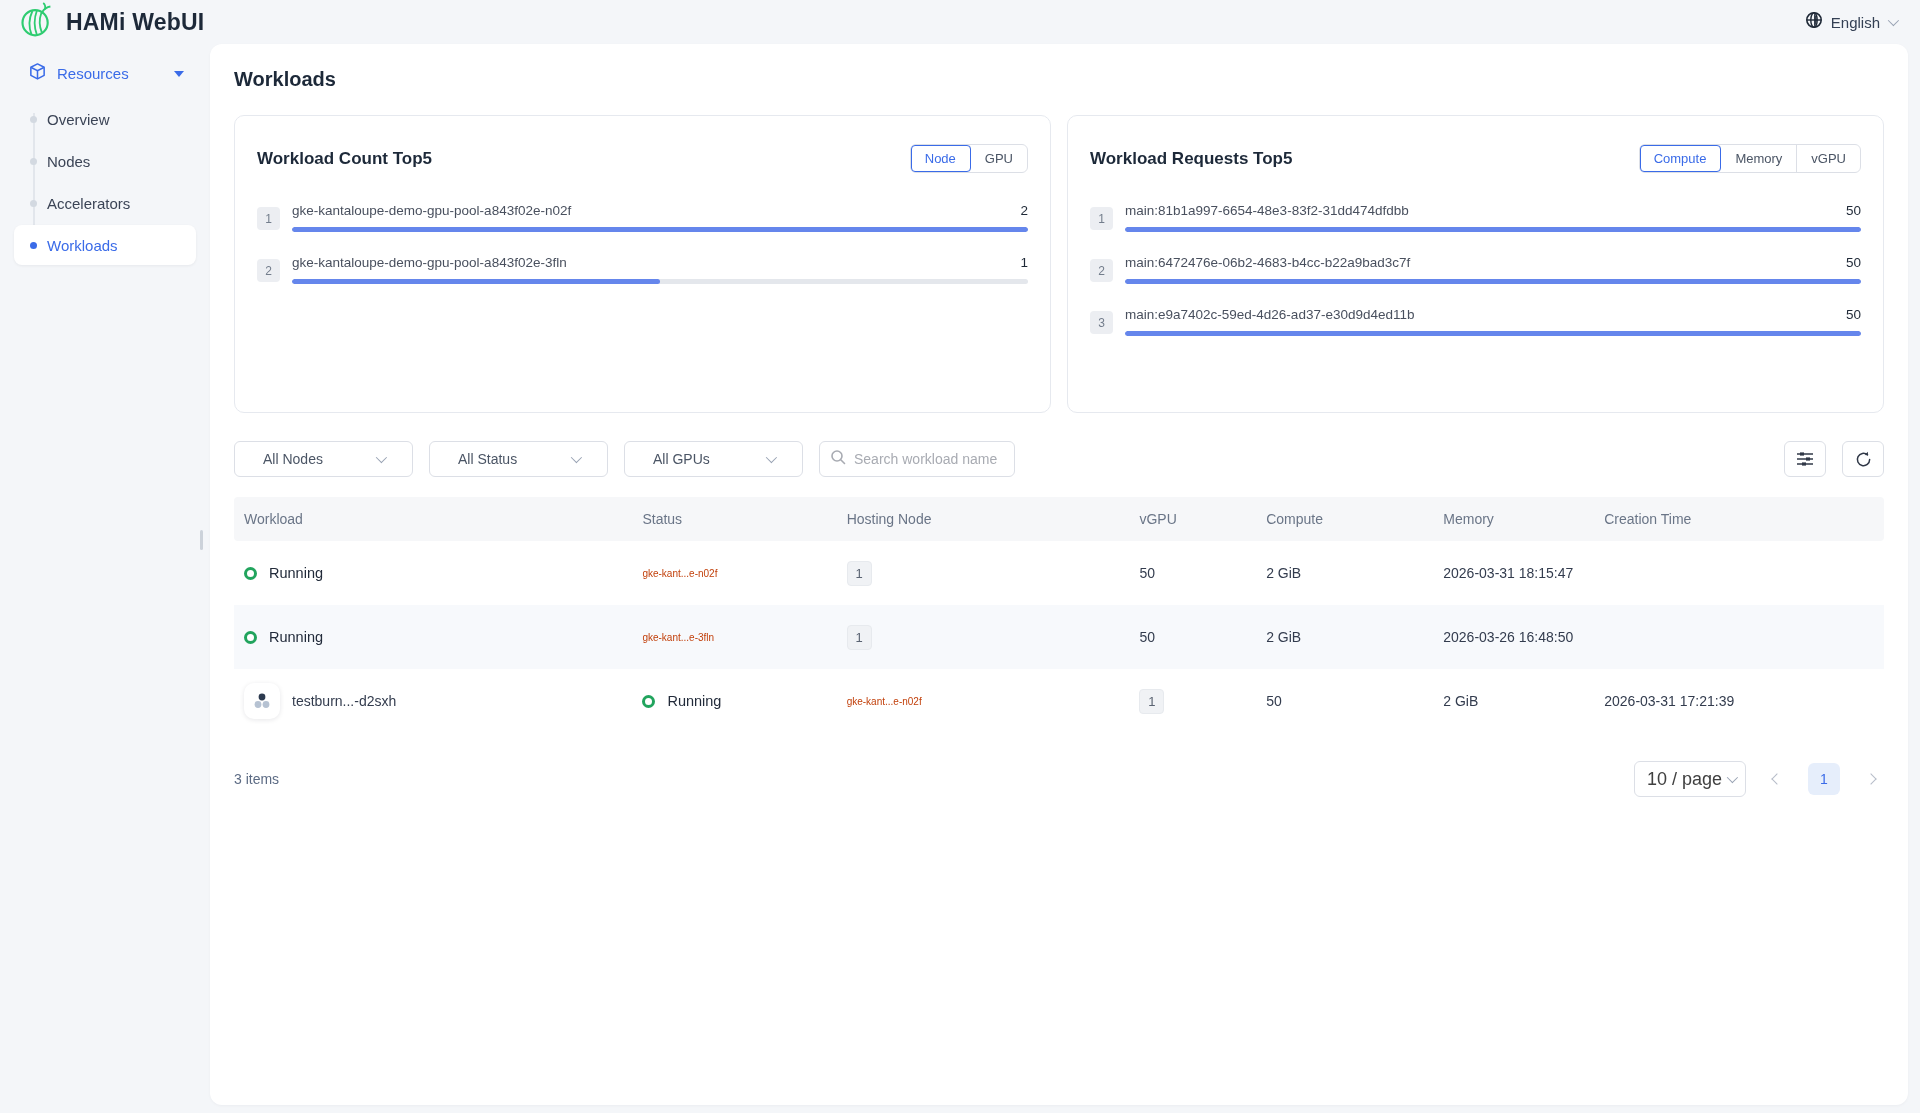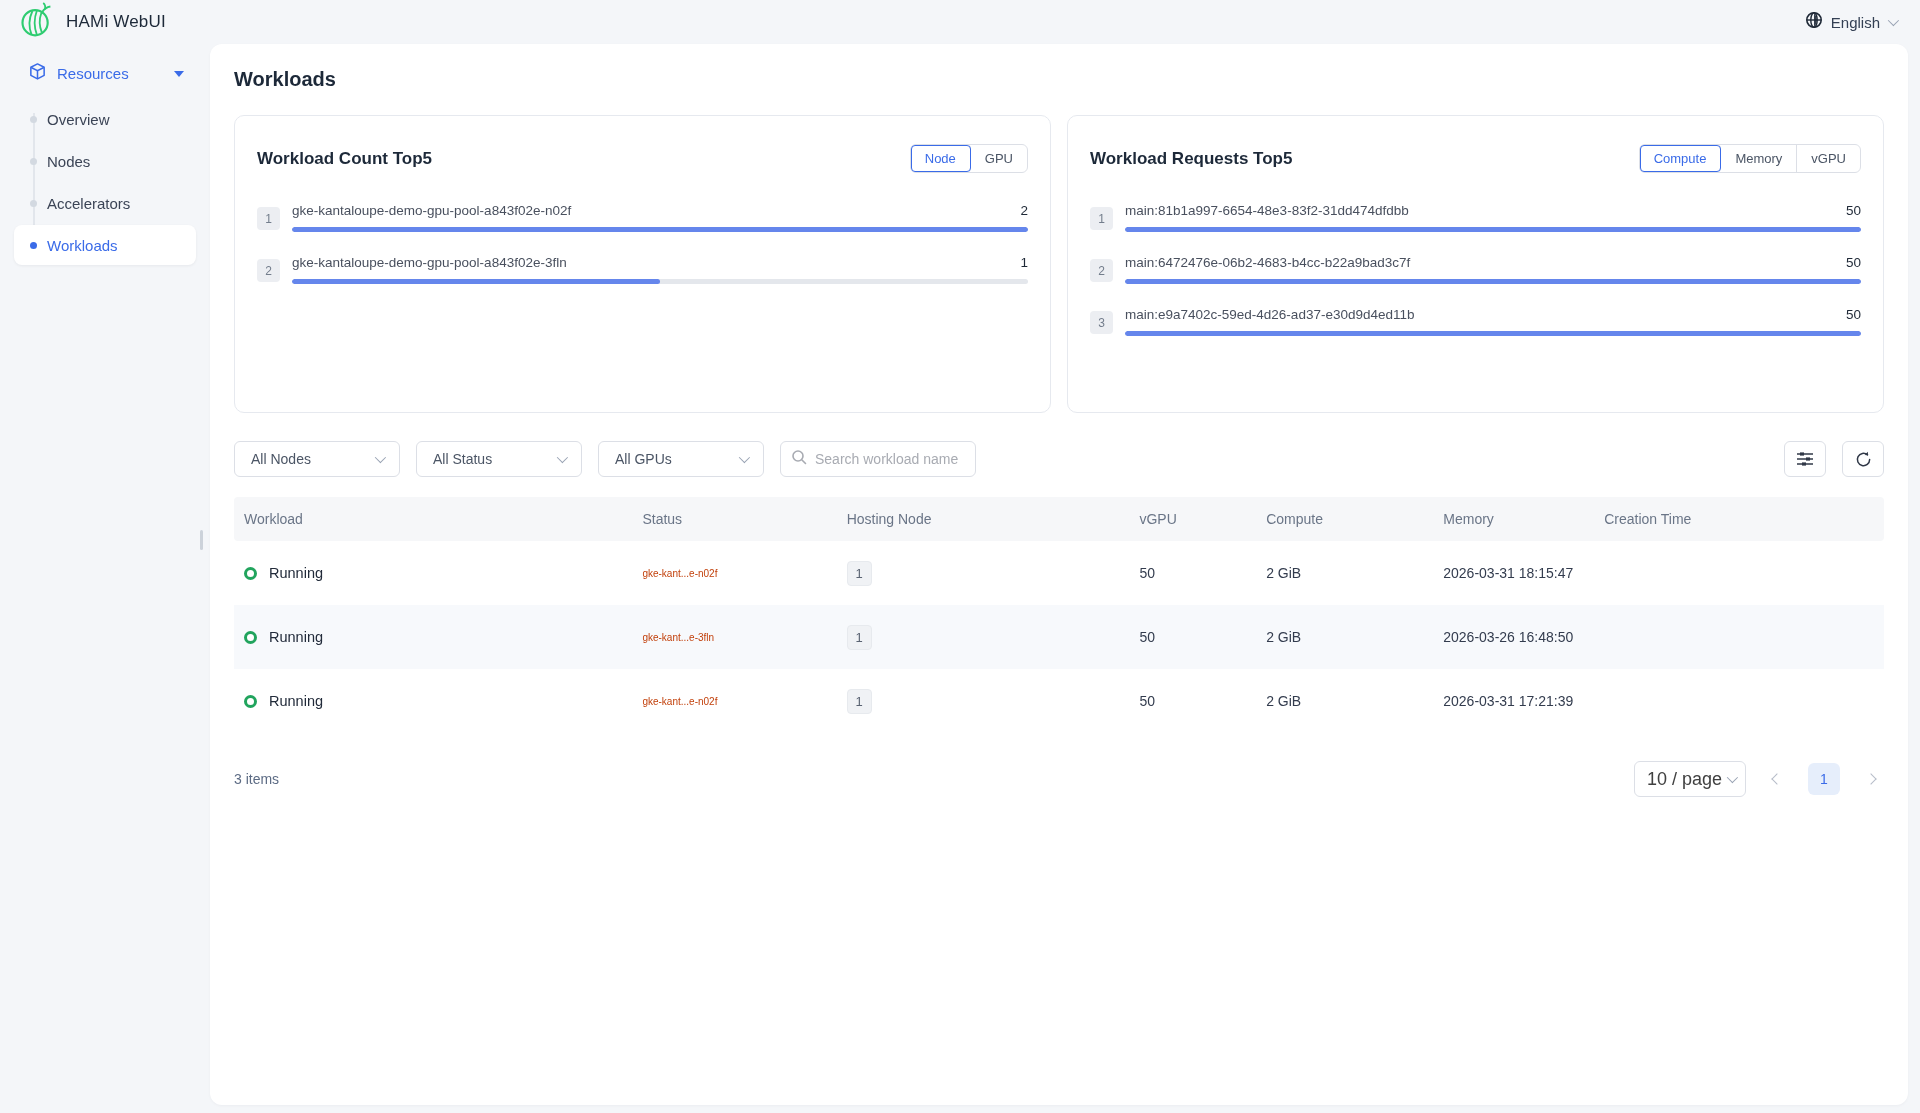--- a/index.html
+++ b/index.html
@@ -1,21 +1,21 @@
 <!DOCTYPE html>
 <html><head>
 <meta charset="utf-8">
 <style>
   * { margin:0; padding:0; box-sizing:border-box; }
   html,body { width:1920px; height:1113px; font-family:"Liberation Sans","DejaVu Sans",sans-serif; background:#f4f6f9; color:#1d2939; overflow:hidden; }
 
   
   .topbar { position:absolute; left:0; top:0; width:1920px; height:44px; display:flex; align-items:center; justify-content:space-between; padding:0 24px 0 18px; }
   .brand { display:flex; align-items:center; gap:12px; }
-  .brand-title { font-size:17px; font-weight:400; color:#1d2939; letter-spacing:.2px; }
+  .brand-title { font-size:23px; font-weight:700; color:#1d2939; letter-spacing:.2px; }
   .lang { display:flex; align-items:center; gap:8px; cursor:pointer; }
   .lang-label { font-size:15px; color:#344054; }
 
   .chev { display:inline-block; width:8px; height:8px; border-right:1.6px solid #98a2b3; border-bottom:1.6px solid #98a2b3; transform:rotate(45deg) translateY(-2px); }
 
   
   .sidebar { position:absolute; left:0; top:44px; width:210px; bottom:0; }
   .side-section { display:flex; align-items:center; gap:10px; padding:18px 20px 14px 28px; cursor:pointer; }
   .side-section-label { color:#3a6be8; font-size:15px; font-weight:500; flex:1; }
   .caret-down { width:0; height:0; border-left:5px solid transparent; border-right:5px solid transparent; border-top:6px solid #3a6be8; margin-right:6px; }
@@ -44,21 +44,21 @@
   .rank-badge { width:23px; height:23px; border-radius:4px; background:#eceef2; color:#737d8c; font-size:12px; display:flex; align-items:center; justify-content:center; margin-top:4px; flex:none; }
   .rank-body { flex:1; }
   .rank-line { display:flex; justify-content:space-between; align-items:baseline; margin-bottom:9px;gap:24px; }
   .rank-name { font-size:13.5px; color:#49505e; }
   .rank-value { font-size:13.5px; color:#1f2937; font-weight:500; }
   .bar-track { height:5px; border-radius:3px; background:#e4e7ec; overflow:hidden; }
   .bar-fill { height:100%; border-radius:3px; background:#6586ec; }
 
   
   .filters { display:flex; align-items:center; gap:16px; margin-bottom:20px; }
-  .select { width:166px; height:36px; border:1px solid #dcdfe6; border-radius:6px; background:#fff; display:flex; align-items:center; justify-content:space-between; padding:0 16px; cursor:pointer; }
+  .select { width:179px; height:36px; border:1px solid #dcdfe6; border-radius:6px; background:#fff; display:flex; align-items:center; justify-content:space-between; padding:0 28px; cursor:pointer; }
   .select-value { font-size:14px; color:#4b5565; }
   .search-box { width:196px; height:36px; border:1px solid #dcdfe6; border-radius:6px; background:#fff; display:flex; align-items:center; gap:8px; padding:0 10px; }
   .search-box input { border:none; outline:none; flex:1; font-size:14px; font-family:inherit; color:#344054; background:transparent; width:100%; }
   .search-box input::placeholder { color:#a8abb2; }
   .spacer { flex:1; }
   .icon-btn { width:42px; height:36px; border:1px solid #dcdfe6; border-radius:6px; background:#fff; display:flex; align-items:center; justify-content:center; cursor:pointer; }
 
   
   .table { width:100%; }
   .thead, .trow { display:grid; grid-template-columns:396fr 203fr 291fr 126fr 176fr 160fr 288fr; align-items:center; }
@@ -312,20 +312,30 @@
         <span class="td td-node">gke-kant...e-3fln</span>
         <span class="td">
             <span class="vgpu-badge">1</span>
           </span>
         <span class="td">50</span>
         <span class="td">2 GiB</span>
         <span class="td">2026-03-26 16:48:50</span>
       </div>
 
       <div class="trow">
+        <span class="td">
+          <span class="wl-icon">
+            <svg width="22" height="22" viewBox="0 0 22 22">
+                <circle cx="11" cy="7" r="3.4" fill="#2c3a4f"></circle>
+                <circle cx="7" cy="14.5" r="3.4" fill="#b6c2d2"></circle>
+                <circle cx="15" cy="14.5" r="3.4" fill="#b6c2d2"></circle>
+              </svg>
+          </span>
+          <span>testburn...-d2sxh</span>
+        </span>
         <span class="td td-status">
             <span class="status-ring"></span>
             <span>Running</span>
           </span>
         <span class="td td-node">gke-kant...e-n02f</span>
         <span class="td">
             <span class="vgpu-badge">1</span>
           </span>
         <span class="td">50</span>
         <span class="td">2 GiB</span>

